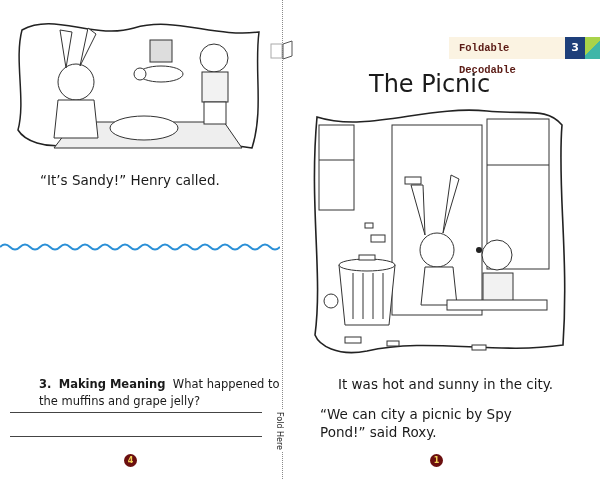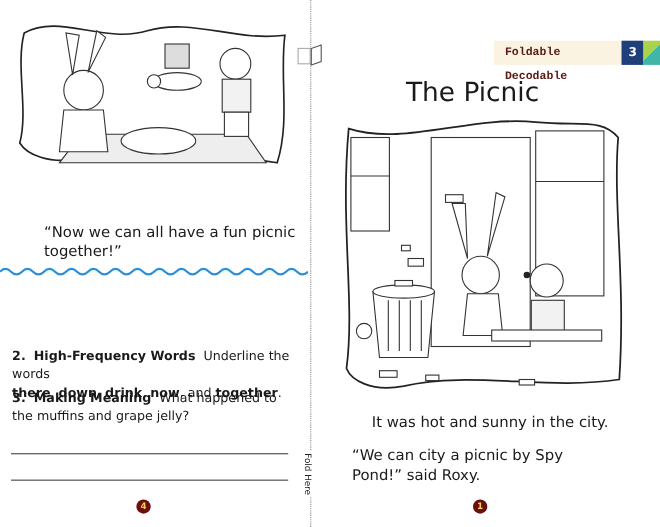--- a/index.html
+++ b/index.html
@@ -44,38 +44,27 @@
       <path d="M44,90 L80,90 L84,128 L40,128 Z" fill="#fff" stroke="#333"></path>
       <circle cx="200" cy="48" r="14" fill="#fff" stroke="#333"></circle>
       <rect x="188" y="62" width="26" height="30" fill="#f2f2f2" stroke="#333"></rect>
       <rect x="190" y="92" width="22" height="22" fill="#fff" stroke="#333"></rect>
       <rect x="136" y="30" width="22" height="22" fill="#ddd" stroke="#333"></rect>
       <ellipse cx="147" cy="64" rx="22" ry="8" fill="#fff" stroke="#333"></ellipse>
       <circle cx="126" cy="64" r="6" fill="#fff" stroke="#333"></circle>
     </svg>
   </div>
 
-  <p class="story" style="left:40px;top:202px;width:235px;">“Now we can all have a fun picnic together!”</p>
+  <p class="story" style="left:40px;top:171px;width:235px;">“It’s Sandy!” Henry called.</p>
 
   <svg class="wave" viewBox="0 0 280 10">
     <path d="M0,6 q5,-5 10,0 t10,0 t10,0 t10,0 t10,0 t10,0 t10,0 t10,0 t10,0 t10,0 t10,0 t10,0 t10,0 t10,0 t10,0 t10,0 t10,0 t10,0 t10,0 t10,0 t10,0 t10,0 t10,0 t10,0 t10,0 t10,0 t10,0 t10,0" fill="none" stroke="#2a8fd6" stroke-width="2"></path>
   </svg>
 
-  <p class="q" style="top:315px;">
-    <b>2.</b>&nbsp;
-    <b>High-Frequency Words</b>&nbsp;
-    <span>Underline the words</span><br>
-    <b>there</b>,
-    <b>down</b>,
-    <b>drink</b>,
-    <b>now</b>,
-    <span>and</span>
-    <b>together</b>.
-  </p>
-  <p class="q" style="top:353px;">
+  <p class="q" style="top:376px;margin-left:28px;">
     <b>3.</b>&nbsp;
     <b>Making Meaning</b>&nbsp;
     <span>What happened to the muffins and grape jelly?</span>
   </p>
 
   <div class="answer-line" style="top:412px;"></div>
   <div class="answer-line" style="top:436px;"></div>
 
   <div class="pg-num" style="left:124px;top:454px;">4</div>
 </div>

